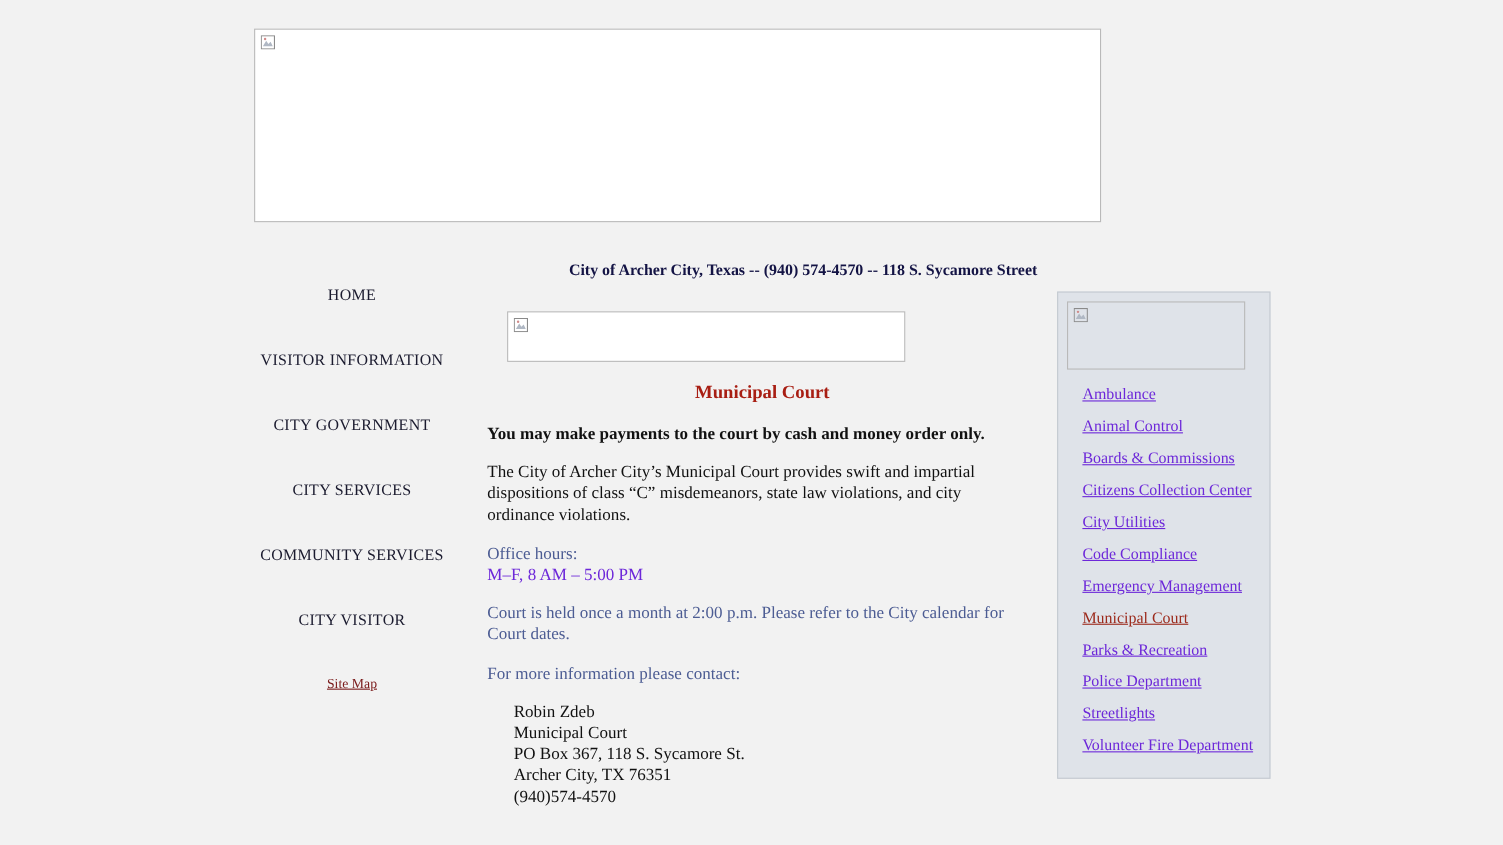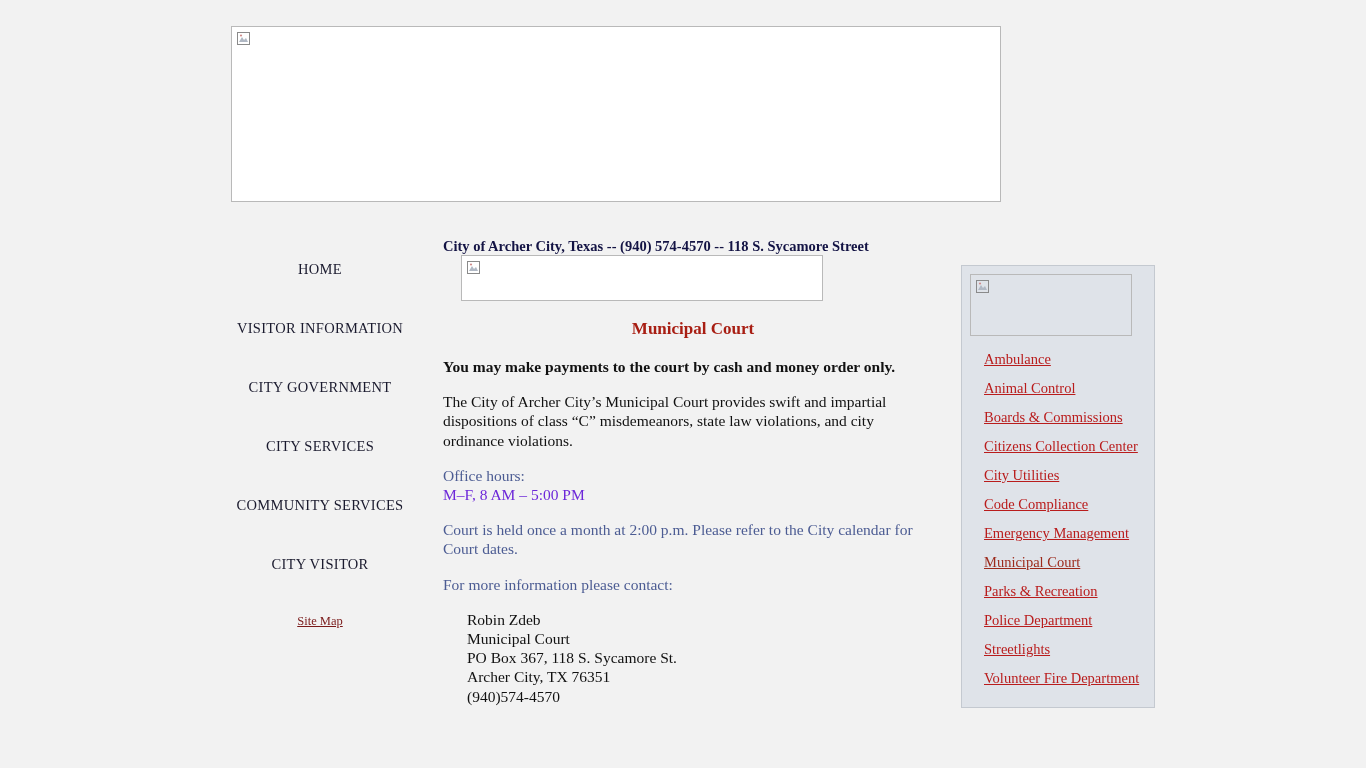--- a/index.html
+++ b/index.html
@@ -71,22 +71,22 @@
   .main {
     position: absolute;
     left: 443px;
     top: 238px;
     width: 500px;
   }
   .headline {
     font-weight: bold;
     font-size: 14.5px;
     color: #131344;
-    text-align: left;
-    margin: 0 0 0 0;
+    text-align: right;
+    margin: 0 0 28px 0;
     white-space: nowrap;
   }
   .photo {
     width: 362px;
     height: 46px;
     background: #ffffff;
     border: 1px solid #b9b9b9;
     box-sizing: border-box;
     position: relative;
     margin: 0 0 0 18px;
@@ -147,21 +147,21 @@
     box-sizing: border-box;
   }
   .sidelinks {
     position: absolute;
     left: 22px;
     top: 79px;
     right: 4px;
   }
   .sidelink {
     display: block;
-    color: #b91c1c;
+    color: #6d28d9;
     font-size: 14.5px;
     line-height: 29px;
     text-decoration: underline;
     white-space: nowrap;
     cursor: pointer;
   }
   .sidelink.current { color: #9c2a1c; }
 </style>
 </head>
 <body>

